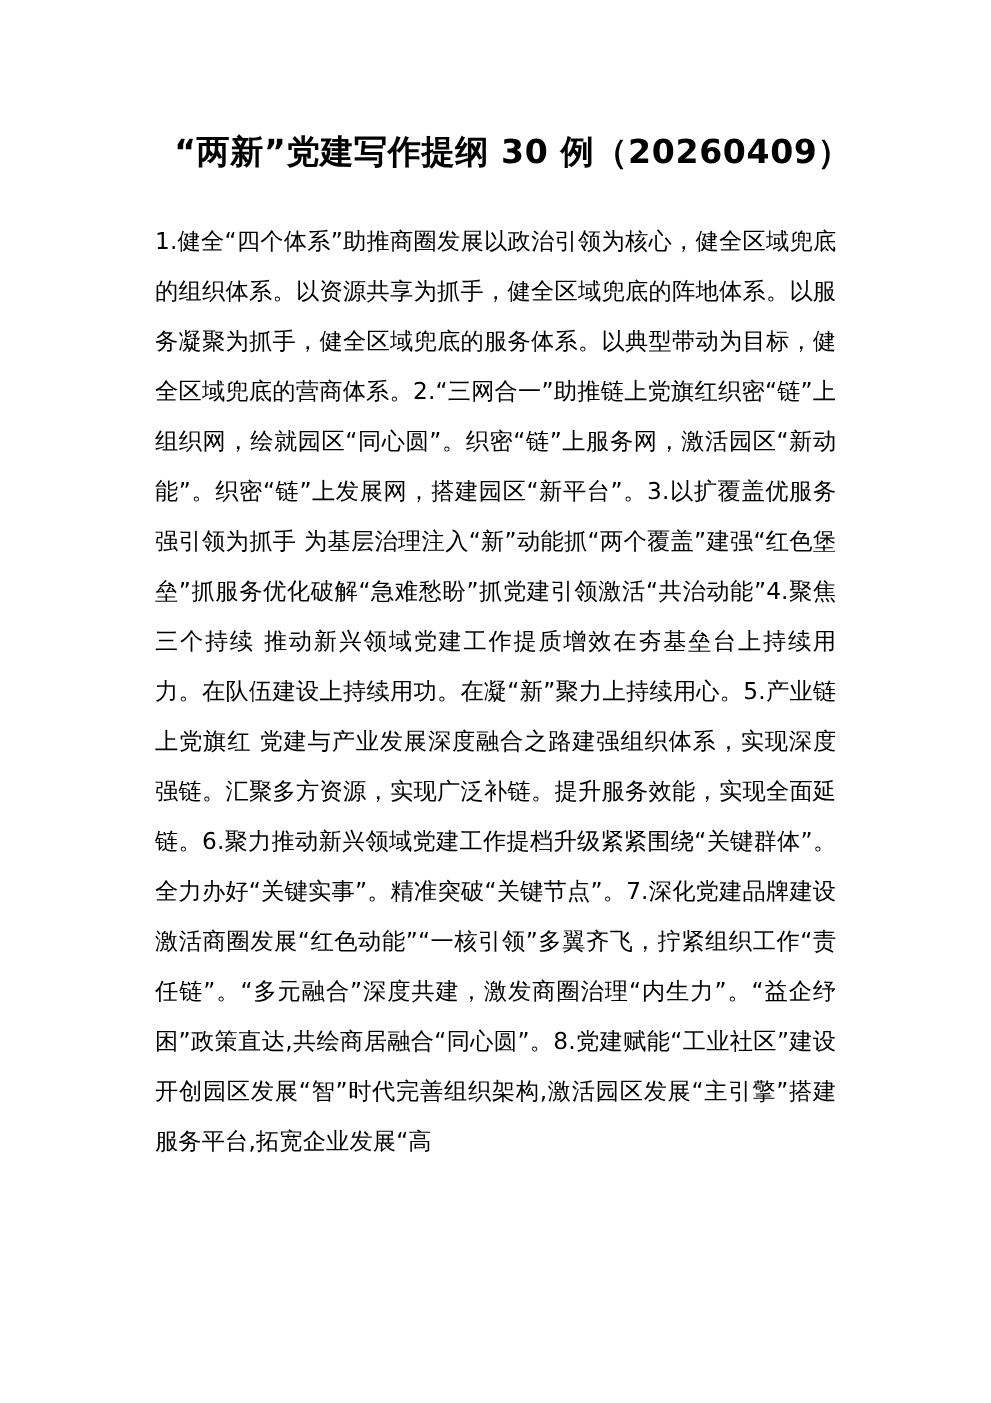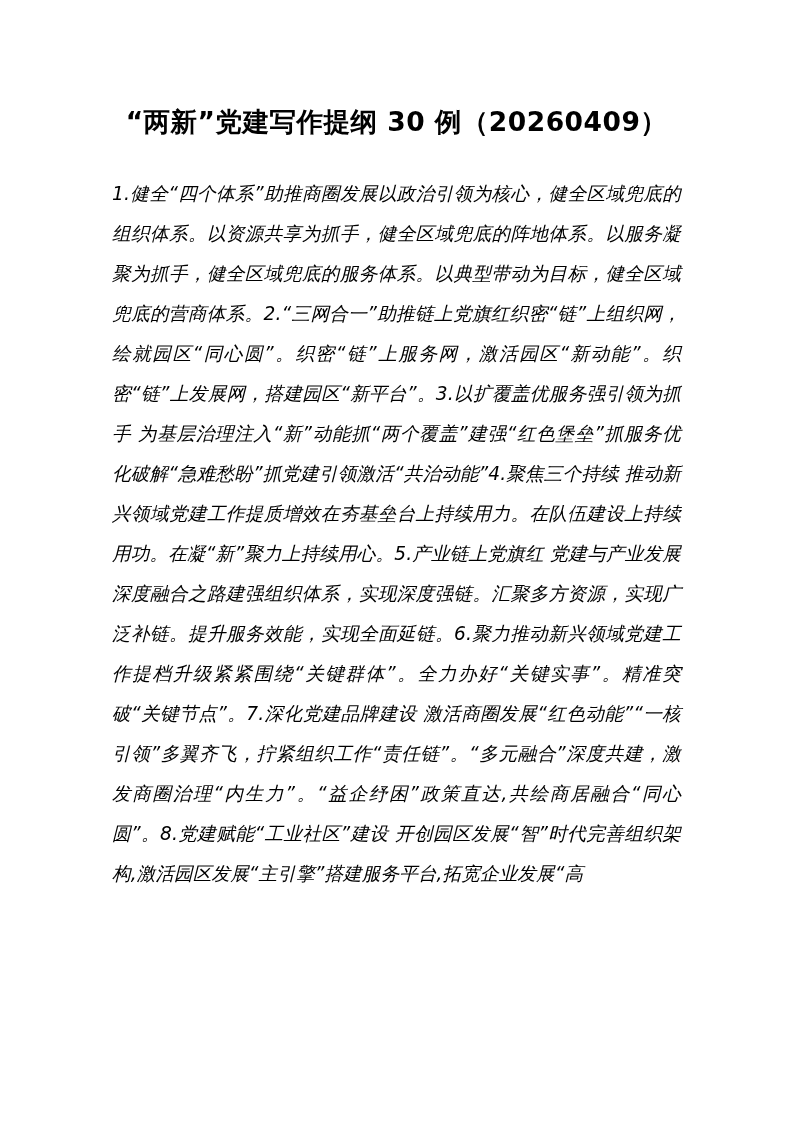--- a/index.html
+++ b/index.html
@@ -21,40 +21,39 @@
     padding: 104px 112px 40px 112px;
     position: relative;
     background: #ffffff;
   }
   .doc-title {
     font-family: "DejaVu Sans", "Liberation Sans", sans-serif;
     font-weight: bold;
     font-size: 26.5px;
     line-height: 1.35;
     letter-spacing: 0.5px;
-    text-align: center;
+    text-align: right;
     margin: 0 0 34px 0;
     color: #000000;
     white-space: nowrap;
   }
   .body-text {
     font-family: "DejaVu Sans", "Liberation Sans", sans-serif;
     font-size: 18.6px;
     line-height: 40px;
     text-align: justify;
     text-justify: inter-character;
     letter-spacing: 0.1px;
     color: #000000;
     margin: 0;
     word-break: break-all;
   }
   .body-text p {
-    margin: 0;
+    margin: 12px;
     text-indent: 0;
-    font-style: italic;
   }
 </style>
 </head>
 <body>
 
 <div class="page">
   <h1 class="doc-title">“两新”党建写作提纲 30 例（20260409）</h1>
   <div class="body-text">
     <p>1.健全“四个体系”助推商圈发展以政治引领为核心，健全区域兜底的组织体系。以资源共享为抓手，健全区域兜底的阵地体系。以服务凝聚为抓手，健全区域兜底的服务体系。以典型带动为目标，健全区域兜底的营商体系。2.“三网合一”助推链上党旗红织密“链”上组织网，绘就园区“同心圆”。织密“链”上服务网，激活园区“新动能”。织密“链”上发展网，搭建园区“新平台”。3.以扩覆盖优服务强引领为抓手 为基层治理注入“新”动能抓“两个覆盖”建强“红色堡垒”抓服务优化破解“急难愁盼”抓党建引领激活“共治动能”4.聚焦三个持续 推动新兴领域党建工作提质增效在夯基垒台上持续用力。在队伍建设上持续用功。在凝“新”聚力上持续用心。5.产业链上党旗红 党建与产业发展深度融合之路建强组织体系，实现深度强链。汇聚多方资源，实现广泛补链。提升服务效能，实现全面延链。6.聚力推动新兴领域党建工作提档升级紧紧围绕“关键群体”。全力办好“关键实事”。精准突破“关键节点”。7.深化党建品牌建设 激活商圈发展“红色动能”“一核引领”多翼齐飞，拧紧组织工作“责任链”。“多元融合”深度共建，激发商圈治理“内生力”。“益企纾困”政策直达,共绘商居融合“同心圆”。8.党建赋能“工业社区”建设 开创园区发展“智”时代完善组织架构,激活园区发展“主引擎”搭建服务平台,拓宽企业发展“高</p>
   </div>

